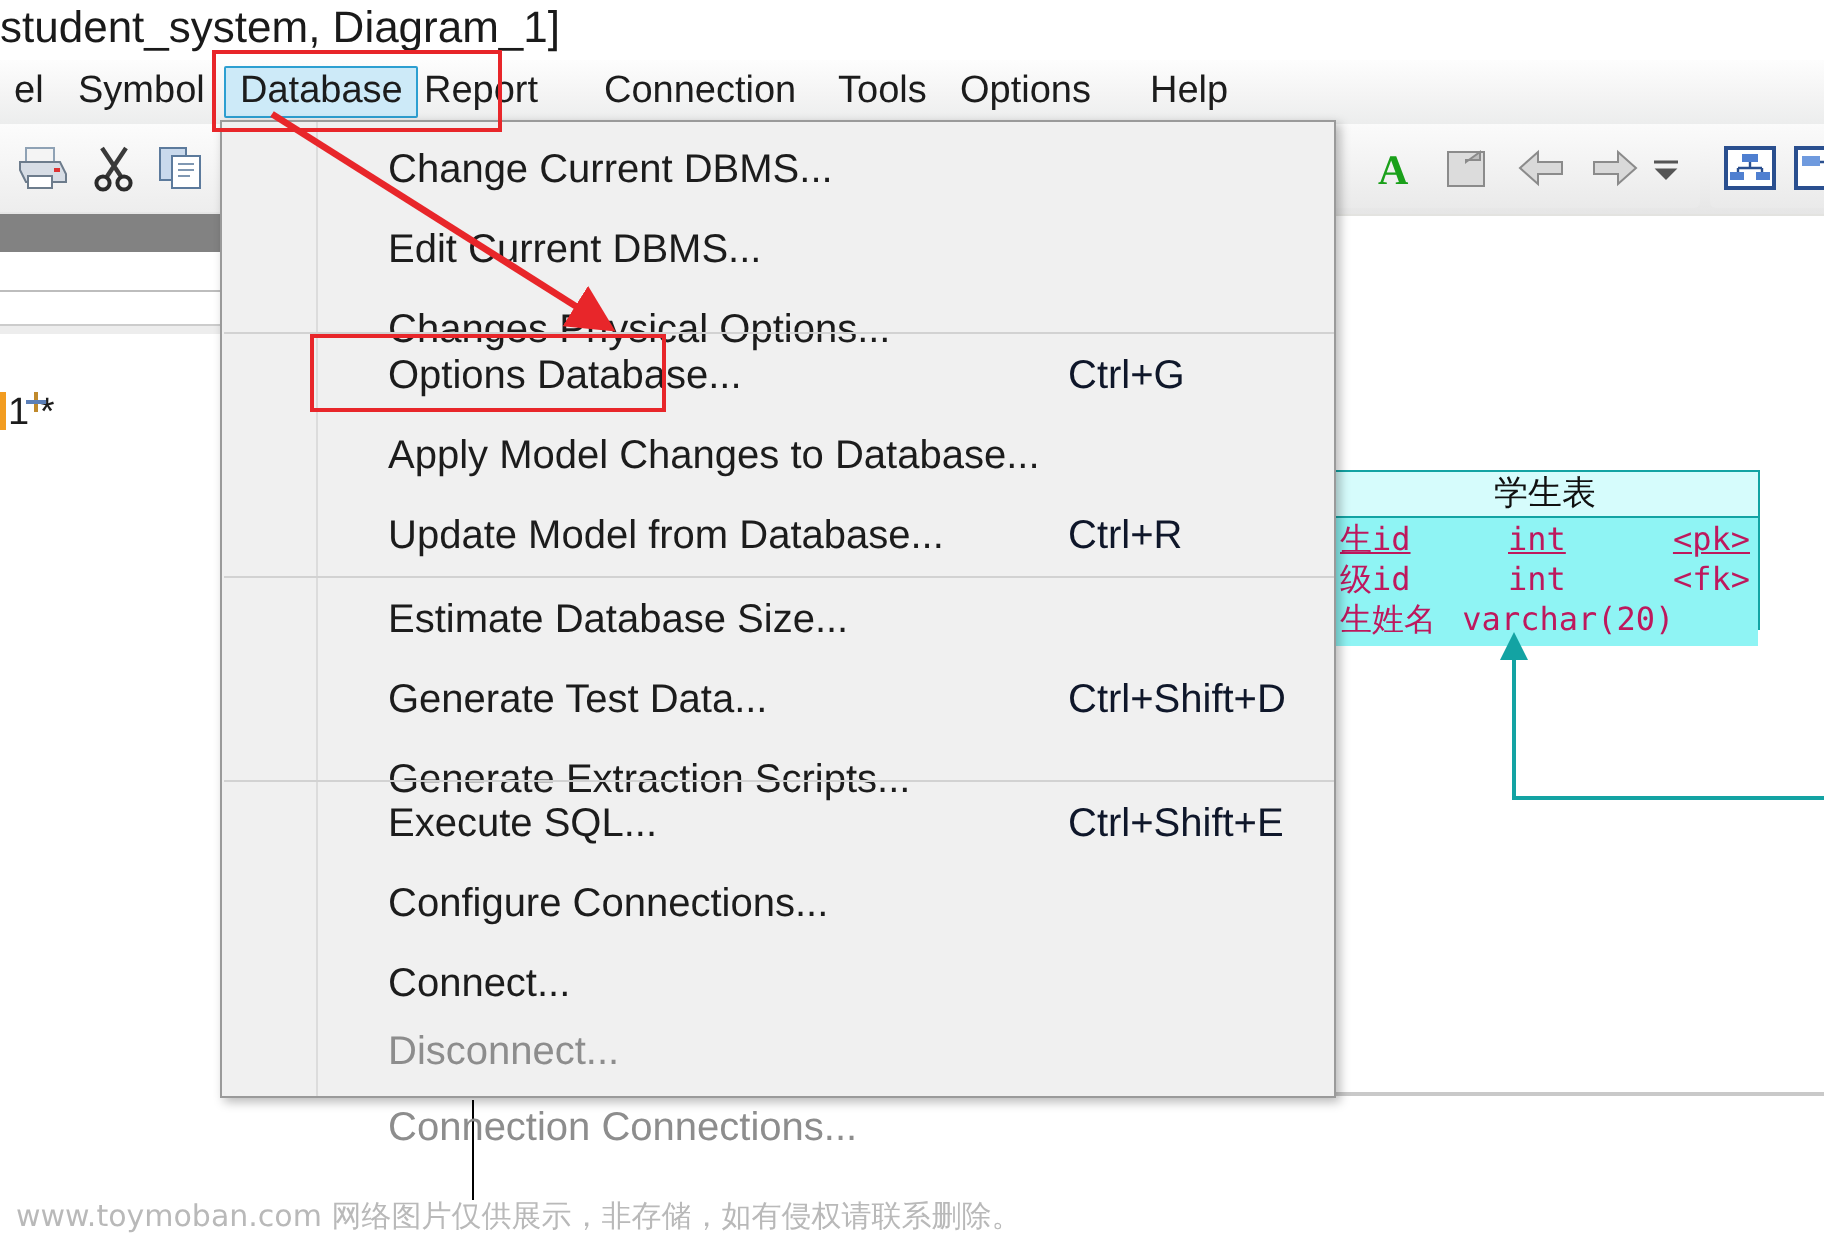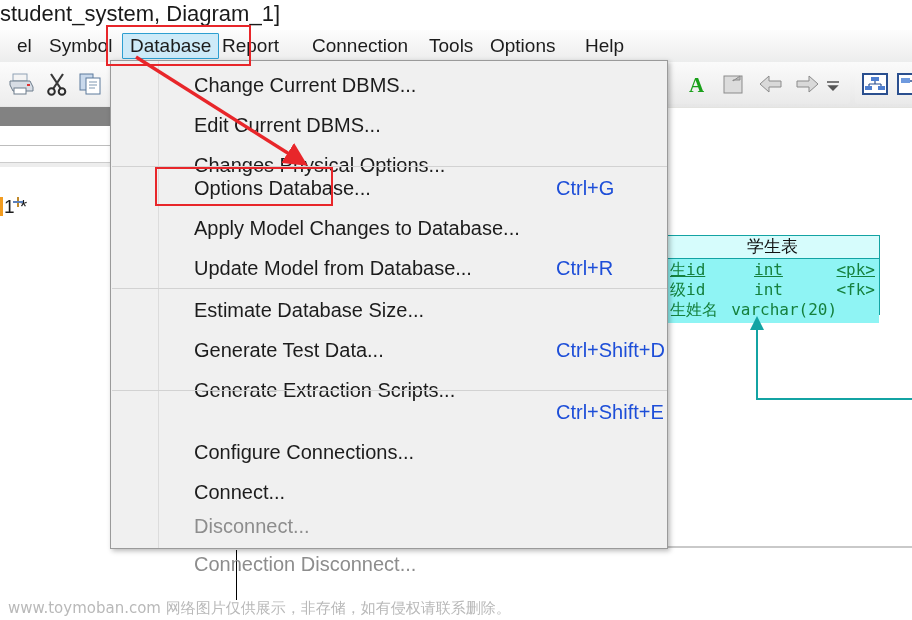--- a/index.html
+++ b/index.html
@@ -23,21 +23,20 @@
   
   #menubar{
     position:absolute;left:0;top:30px;width:912px;height:32px;
     background:linear-gradient(to bottom,#fdfdfd 0%,#f4f4f4 55%,#eceded 100%);
     border-bottom:1px solid #e2e2e2;
   }
   .menu-item{
     position:absolute;top:3px;height:26px;line-height:26px;
     font-size:19px;color:#1c1c1c;padding:0 7px;white-space:nowrap;
     box-sizing:border-box;
-    margin-left:10px;
   }
   .menu-item.selected{
     background:#cdeaf8;border:1px solid #2d9fd1;border-radius:1px;
     line-height:24px;
   }
 
   
   #toolbar{
     position:absolute;left:0;top:62px;width:912px;height:45px;
     background:linear-gradient(to bottom,#fbfbfb 0%,#f1f1f1 50%,#e6e6e6 100%);
@@ -84,21 +83,21 @@
   
   .entity{position:absolute;border:1px solid #13a3a3;box-sizing:border-box;}
   .entity .etitle{
     height:22px;line-height:21px;text-align:center;
     background:#d6fcfc;border-bottom:1px solid #13a3a3;
     font-size:17px;color:#111;
   }
   .entity .ebody{
     background:#8ff4f4;padding:1px 4px 3px 4px;
     font-family:"DejaVu Sans Mono","Liberation Mono",monospace;
-    font-size:16px;color:#15803d;line-height:20px;
+    font-size:16px;color:#be185d;line-height:20px;
   }
   .erow{display:flex;white-space:nowrap;}
   .ecol-name{width:84px;}
   .ecol-type{flex:1;}
   .ecol-key{width:52px;text-align:right;}
   .pk{text-decoration:underline;}
 
   .rel-line{position:absolute;background:#13a3a3;}
   #rel-arrow{
     position:absolute;width:0;height:0;
@@ -117,21 +116,21 @@
     background:#f0f0f0;border:1px solid #9a9a9a;box-sizing:border-box;
     box-shadow:2px 2px 5px rgba(0,0,0,.28);
   }
   #dd-gutter{position:absolute;left:0;top:0;width:47px;height:487px;background:#f0f0f0;}
   #dd-gutterline{position:absolute;left:47px;top:0;width:1px;height:487px;background:#dcdcdc;}
   .dd-item{
     position:absolute;left:48px;width:508px;height:40px;line-height:40px;
     font-size:20px;color:#1c1c1c;white-space:nowrap;
   }
   .dd-item .lbl{position:absolute;left:35px;top:0;}
-  .dd-item .sc{position:absolute;left:397px;top:0;color:#1d4ed8;}
+  .dd-item .sc{position:absolute;left:375px;top:0;color:#0f172a;}
   .dd-item.disabled .lbl{color:#8d8d8d;}
   .dd-sep{position:absolute;left:1px;width:555px;height:1px;background:#d2d2d2;}
 
   
   .redbox{position:absolute;border:2px solid #e8262a;box-sizing:border-box;}
   #arrow-svg{position:absolute;left:100px;top:40px;pointer-events:none;}
 
   
   #watermark{
     position:absolute;left:8px;top:599px;
@@ -346,35 +345,36 @@
     <span class="sc">Ctrl+Shift+D</span>
   </div>
   <div class="dd-item" style="top:309px">
     <span class="lbl">Generate Extraction Scripts...</span>
     <span class="sc"></span>
   </div>
 
   <div class="dd-sep" style="top:329px"></div>
 
   <div class="dd-item" style="top:331px">
+    <span class="lbl">Execute SQL...</span>
     <span class="sc">Ctrl+Shift+E</span>
   </div>
   <div class="dd-item" style="top:371px">
     <span class="lbl">Configure Connections...</span>
     <span class="sc"></span>
   </div>
   <div class="dd-item" style="top:411px">
     <span class="lbl">Connect...</span>
   </div>
   <div class="dd-item disabled" style="top:445px">
     <span class="lbl">Disconnect...</span>
     <span class="sc"></span>
   </div>
   <div class="dd-item disabled" style="top:485px;height:36px;line-height:36px;">
-    <span class="lbl">Connection Disconnect...</span>
+    <span class="lbl">Connection Connections...</span>
     <span class="sc"></span>
   </div>
 </div>
 
 <div class="redbox" style="left:106px;top:25px;width:145px;height:41px;"></div>
 <div class="redbox" style="left:155px;top:167px;width:178px;height:39px;"></div>
 
 <svg id="arrow-svg" width="230" height="160" viewBox="0 0 230 160">
   <defs>
     <marker id="ah" markerWidth="7" markerHeight="7" refX="2.2" refY="3.5" orient="auto">

